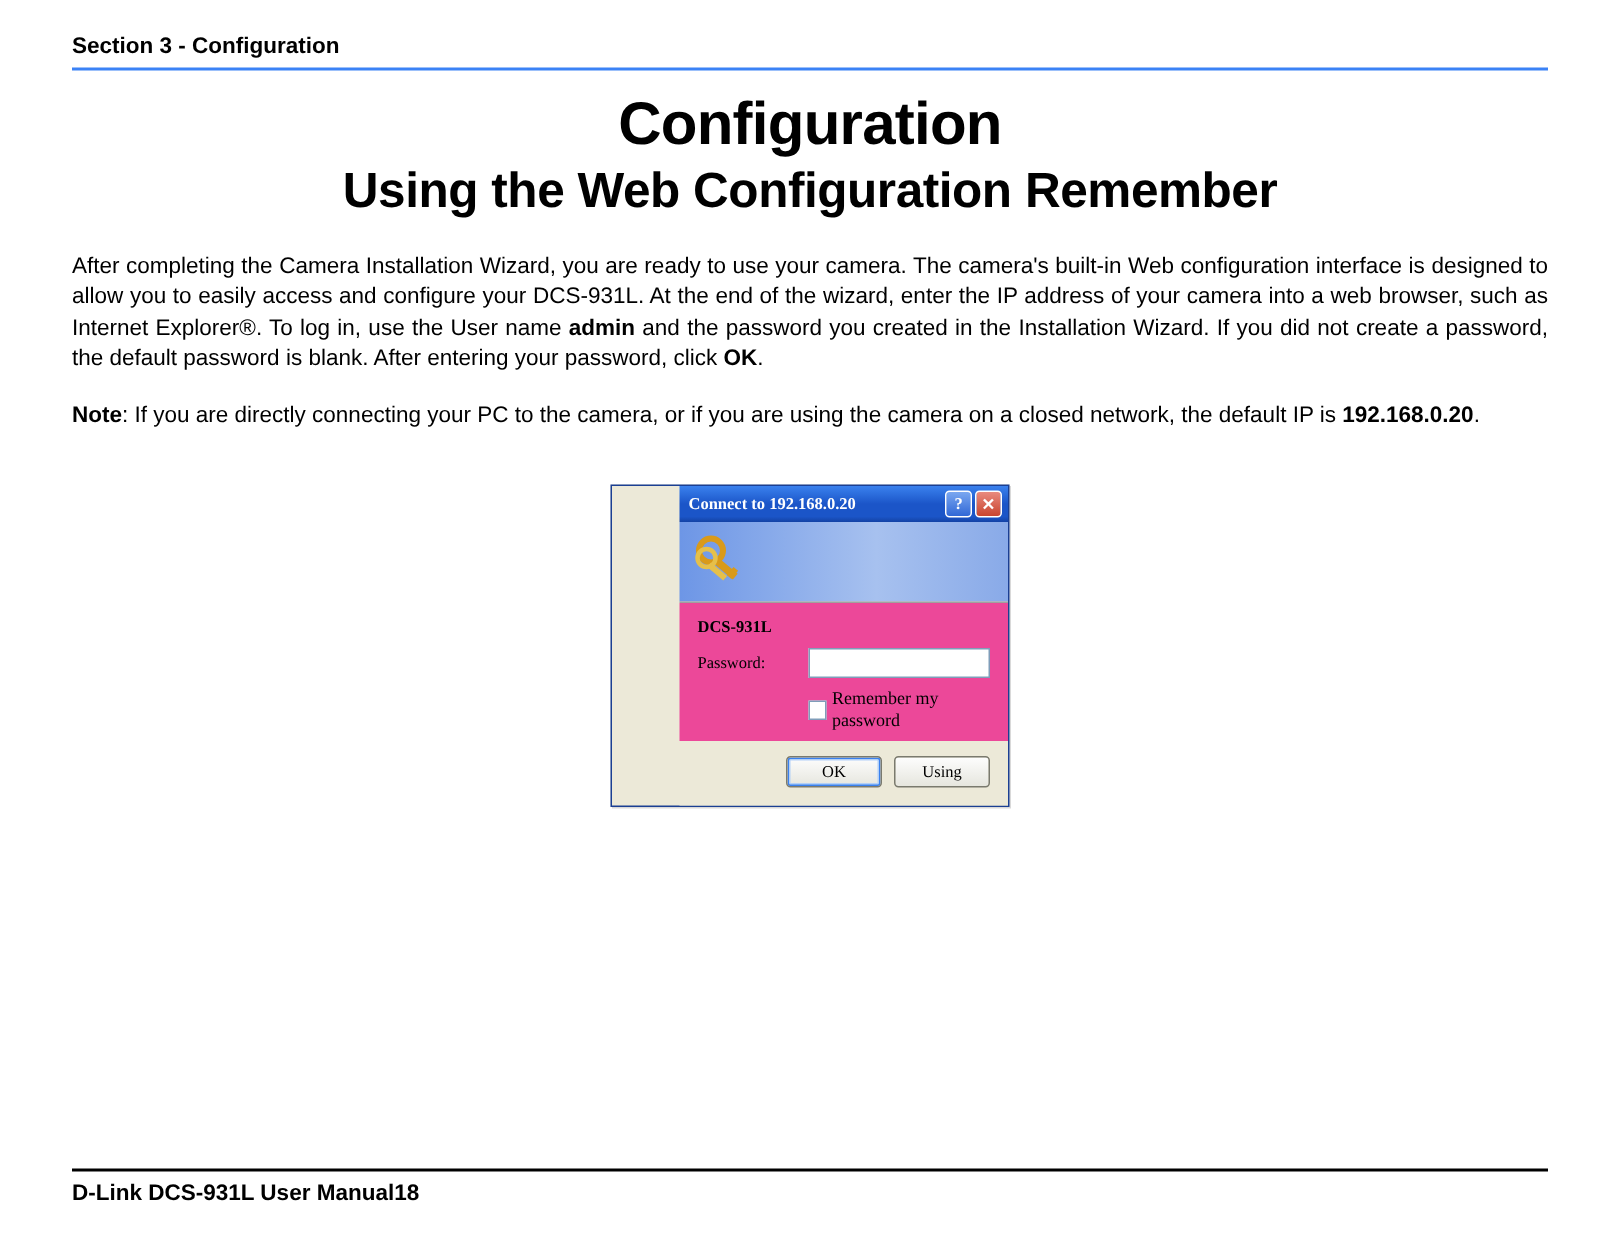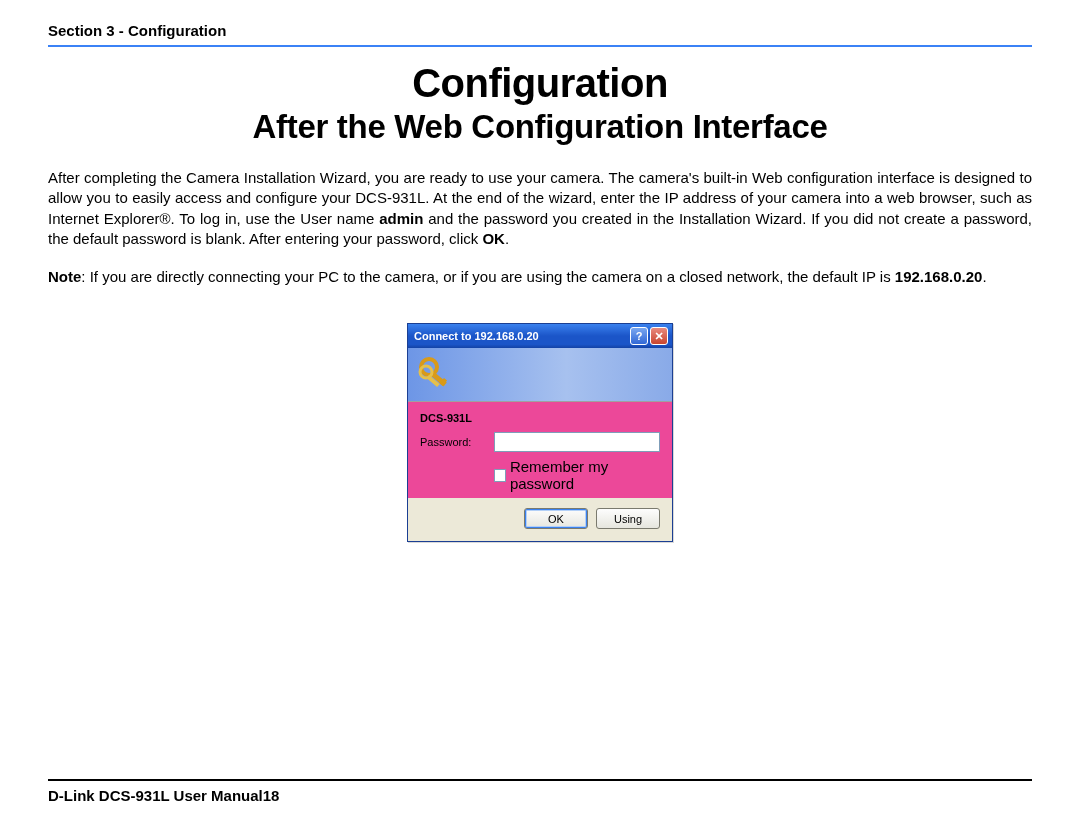--- a/index.html
+++ b/index.html
@@ -47,23 +47,24 @@
   .dialog-wrap {
     display: flex;
     justify-content: center;
     margin-top: 36px;
   }
   
   .xp-dialog {
     width: 266px;
     border: 1px solid #1b3f93;
     background: #ece9d8;
-    font-family: Liberation Sans, sans-serif;
+    font-family: Liberation Serif, serif;
     font-size: 11px;
     box-shadow: 1px 1px 0 rgba(0,0,0,0.15);
+    padding-left: 45px;
   }
   .xp-titlebar {
     height: 24px;
     background: linear-gradient(to bottom, #3a81ee 0%, #1b55c8 50%, #1b55c8 85%, #1342a5 100%);
     color: #fff;
     display: flex;
     align-items: center;
     padding: 0 4px 0 6px;
     font-weight: 700;
     font-size: 11px;
@@ -149,21 +150,21 @@
     flex: 1;
     height: 20px;
     border: 1px solid #7f9db9;
     background: #fff;
   }
   .xp-check-row {
     display: flex;
     align-items: center;
     margin-left: 74px;
     margin-top: 2px;
-    font-size: 15px;
+    font-size: 12px;
   }
   .xp-checkbox {
     width: 13px; height: 13px;
     border: 1px solid #7f9db9;
     background: #fff;
     margin-right: 4px;
   }
   .xp-buttons {
     padding: 10px 12px 12px 12px;
     display: flex;
@@ -196,21 +197,21 @@
     font-weight: 700;
     font-size: 15px;
   }
 </style>
 </head>
 <body>
 
 <div class="header-line">Section 3 - Configuration</div>
 
 <h1 class="main-title">Configuration</h1>
-<h2 class="sub-title">After the Web Configuration Interface</h2>
+<h2 class="sub-title">Using the Web Configuration Remember</h2>
 
 <p class="body-text">
   <span>After completing the Camera Installation Wizard, you are ready to use your camera. The camera's built-in Web configuration interface is designed to allow you to easily access and configure your DCS-931L. At the end of the wizard, enter the IP address of your camera into a web browser, such as Internet Explorer®. To log in, use the User name </span><b>admin</b><span> and the password you created in the Installation Wizard. If you did not create a password, the default password is blank. After entering your password, click </span><b>OK</b><span>.</span>
 </p>
 
 <p class="note-text">
   <b>Note</b><span>: If you are directly connecting your PC to the camera, or if you are using the camera on a closed network, the default IP is </span><b>192.168.0.20</b><span>.</span>
 </p>
 
 <div class="dialog-wrap">

